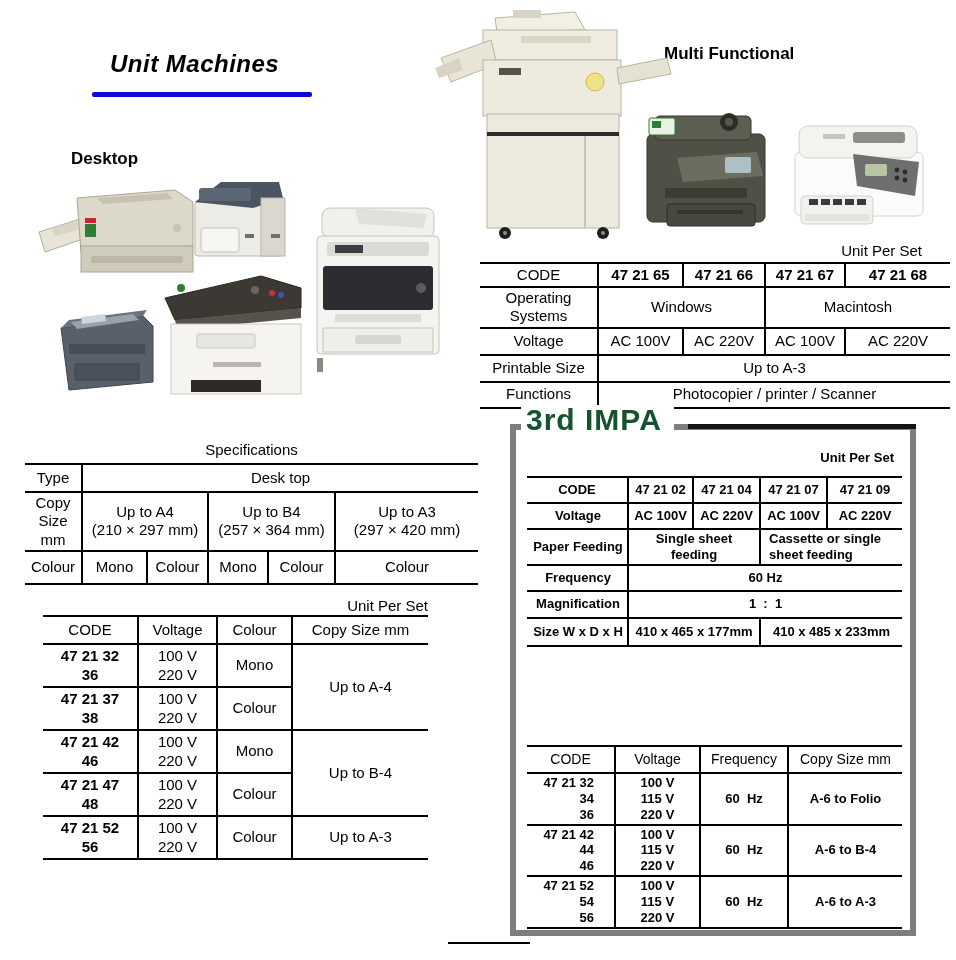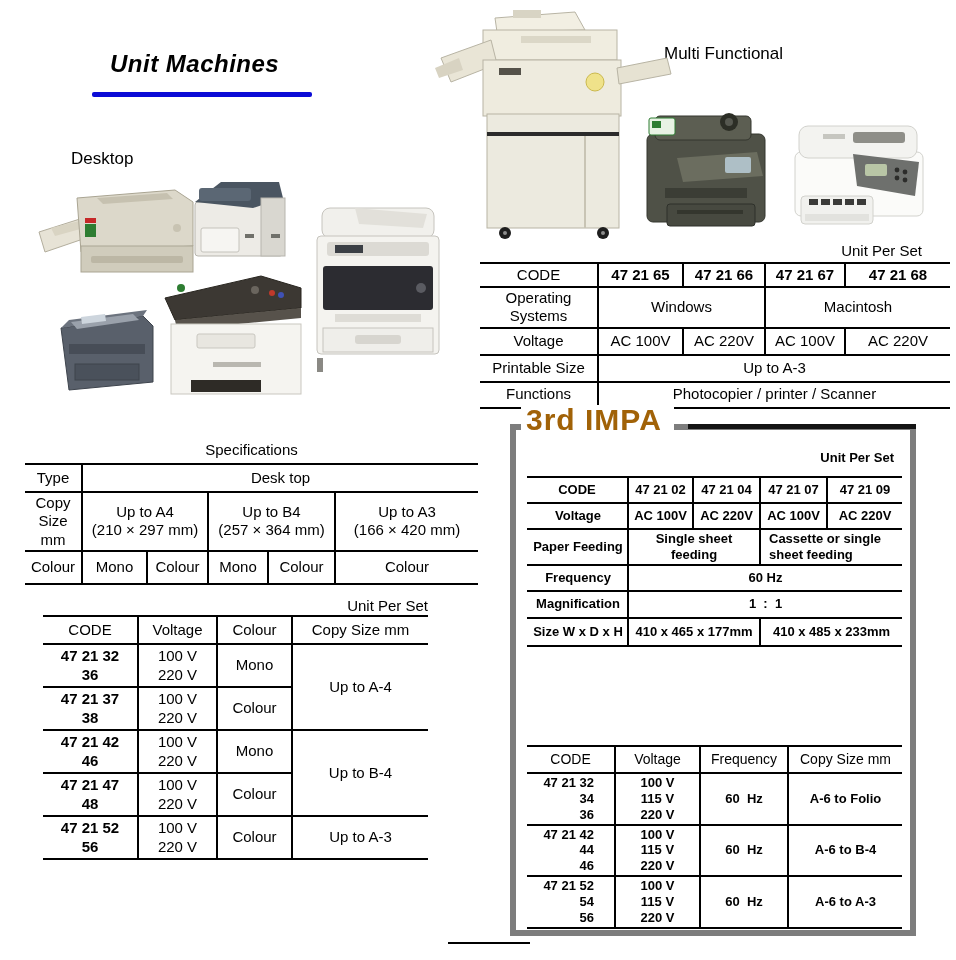--- a/index.html
+++ b/index.html
@@ -3,39 +3,39 @@
 <meta charset="utf-8">
 <style>
   html,body { margin:0; padding:0; }
   body {
     position:relative; width:956px; height:960px; background:#fff;
     font-family:"Liberation Sans", sans-serif; color:#000; overflow:hidden;
   }
   .abs { position:absolute; }
 
   .page-title { font-style:italic; font-weight:bold; font-size:24px; letter-spacing:.5px; }
-  .section-label { font-weight:normal; font-size:17px; }
+  .section-label { font-weight:bold; font-size:17px; }
   .unit-set { font-size:15px; }
   .blue-rule { background:#0b0bd6; height:5px; border-radius:2px; }
 
   table.cat { border-collapse:collapse; table-layout:fixed; }
   table.cat td {
     border:2px solid #000; font-size:15px; text-align:center; vertical-align:middle;
     padding:1px 4px; white-space:pre-line; line-height:1.22; overflow:hidden;
   }
   table.cat tr td:first-child { border-left:none; }
   table.cat tr td:last-child  { border-right:none; }
   td.lab  { text-align:left; padding-left:8px; }
   .b      { font-weight:bold; }
   td.code { text-align:right; padding-right:14px; font-weight:bold; }
 
   .impa-box { border:6px solid #7d7d7d; box-sizing:border-box; background:#fff; }
   .impa-badge {
     position:absolute; top:-25px; left:5px; background:#fff;
-    font-size:30px; font-weight:bold; color:#a16207; line-height:1;
+    font-size:30px; font-weight:bold; color:#14532d; line-height:1;
     padding:0 12px 0 5px; letter-spacing:1px;
   }
   .impa-topline { position:absolute; top:-6px; left:172px; right:-6px; height:5px; background:#141414; }
   .impa-title { font-style:italic; font-weight:bold; font-size:17px; }
   .impa-unit  { font-weight:bold; font-size:13px; }
   table.impa td { font-size:13px; font-weight:bold; }
   table.impa td.lab { padding-left:6px; }
   table.impa td.reg { font-weight:normal; font-size:14px; }
   table.impa td.codecell { text-align:right; padding-right:20px; }
   table.impa td.leftcell { text-align:left; padding-left:8px; }
@@ -220,21 +220,21 @@
   </tr>
   <tr style="height:52px">
     <td>Copy
 Size
 mm</td>
     <td colspan="2">Up to A4
 (210 × 297 mm)</td>
     <td colspan="2">Up to B4
 (257 × 364 mm)</td>
     <td>Up to A3
-(166 × 420 mm)</td>
+(297 × 420 mm)</td>
   </tr>
   <tr style="height:33px">
     <td>Colour</td>
     <td>Mono</td>
     <td>Colour</td>
     <td>Mono</td>
     <td>Colour</td>
     <td>Colour</td>
   </tr>
 </tbody>

